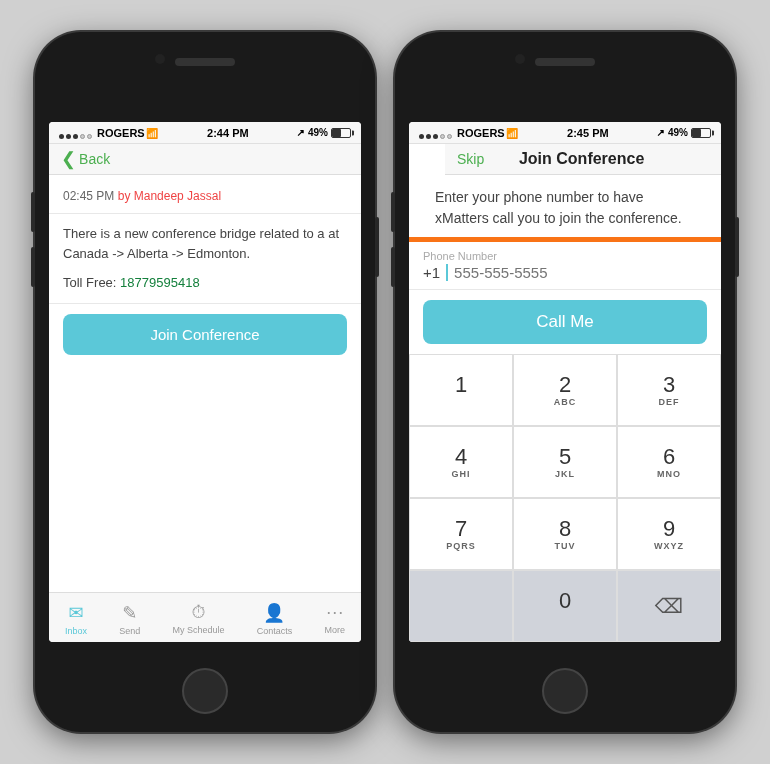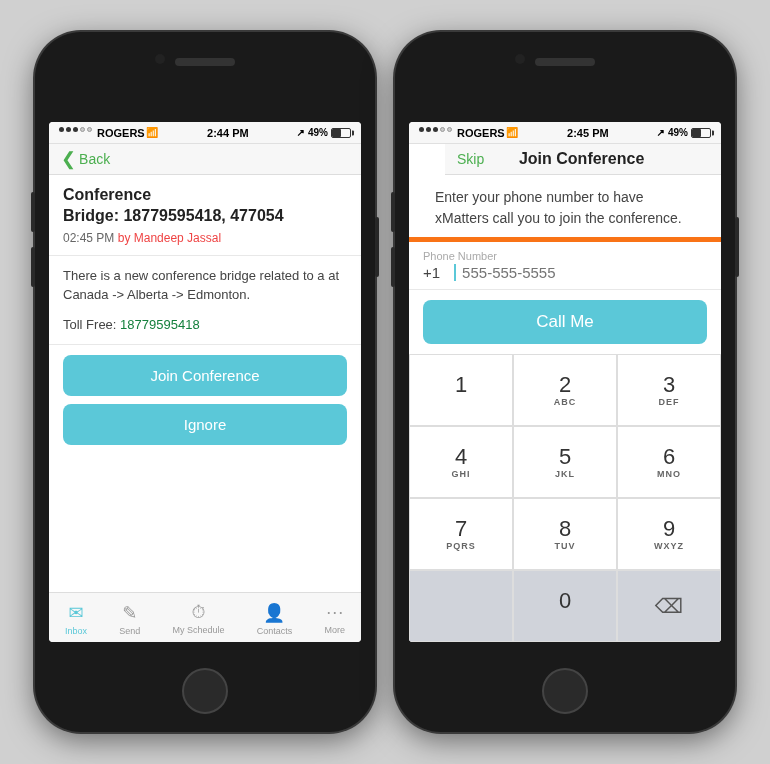--- a/index.html
+++ b/index.html
@@ -85,21 +85,21 @@
       background: #f7f7f7;
       padding: 4px 10px;
       display: flex;
       align-items: center;
       justify-content: space-between;
       font-size: 11px;
       font-weight: 600;
       height: 22px;
       border-bottom: 1px solid #e0e0e0;
     }
-    .status-left { display: flex; align-items: flex-start; gap: 2px; }
+    .status-left { display: flex; align-items: flex-end; gap: 2px; }
     .status-dots { display: flex; gap: 2px; align-items: center; }
     .dot { width: 5px; height: 5px; border-radius: 50%; background: #333; }
     .dot.empty { background: #ccc; border: 1px solid #999; }
     .status-carrier { font-size: 11px; font-weight: 600; margin-left: 3px; }
     .wifi-icon { font-size: 10px; }
     .status-center { font-size: 11px; font-weight: 600; }
     .status-right { display: flex; align-items: center; gap: 3px; font-size: 10px; }
     .battery {
       width: 20px; height: 10px; border: 1.5px solid #333; border-radius: 2px;
       position: relative; display: flex; align-items: center;
@@ -249,21 +249,20 @@
     }
     .phone-field {
       flex: 1;
       border: none;
       outline: none;
       font-size: 15px;
       color: #000000;
       border-left: 2px solid #5bc8d8;
       padding-left: 6px;
       background: transparent;
-      margin-left: 8px;
     }
     .call-me-btn {
       background: #5bc8d8;
       color: white;
       border: none;
       border-radius: 8px;
       padding: 12px;
       font-size: 17px;
       font-weight: 400;
       text-align: center;
@@ -347,36 +346,34 @@
 
       <div class="nav-bar">
         <div class="back-btn">
           <span class="chevron-left">❮</span>
           <span>Back</span>
         </div>
       </div>
 
       <div class="content-area">
         <div class="conference-header">
-          <div class="conference-title">Conference<br>Bridge: 18779595418, 477054</div>
           <div class="conference-meta">
             <span>02:45 PM</span>
             <span class="author">by Mandeep Jassal</span>
           </div>
         </div>
         <div class="conference-body">
           <p>There is a new conference bridge related to a at Canada -&gt; Alberta -&gt; Edmonton.</p>
           <div class="toll-free">
             <span>Toll Free:</span>
             <a href="#">18779595418</a>
           </div>
         </div>
         <div class="action-buttons">
           <button class="action-btn">Join Conference</button>
-          <button class="action-btn">Ignore</button>
         </div>
       </div>
 
       <div class="tab-bar">
         <div class="tab-item active">
           <span class="tab-icon">✉</span>
           <span>Inbox</span>
         </div>
         <div class="tab-item">
           <span class="tab-icon">✎</span>

